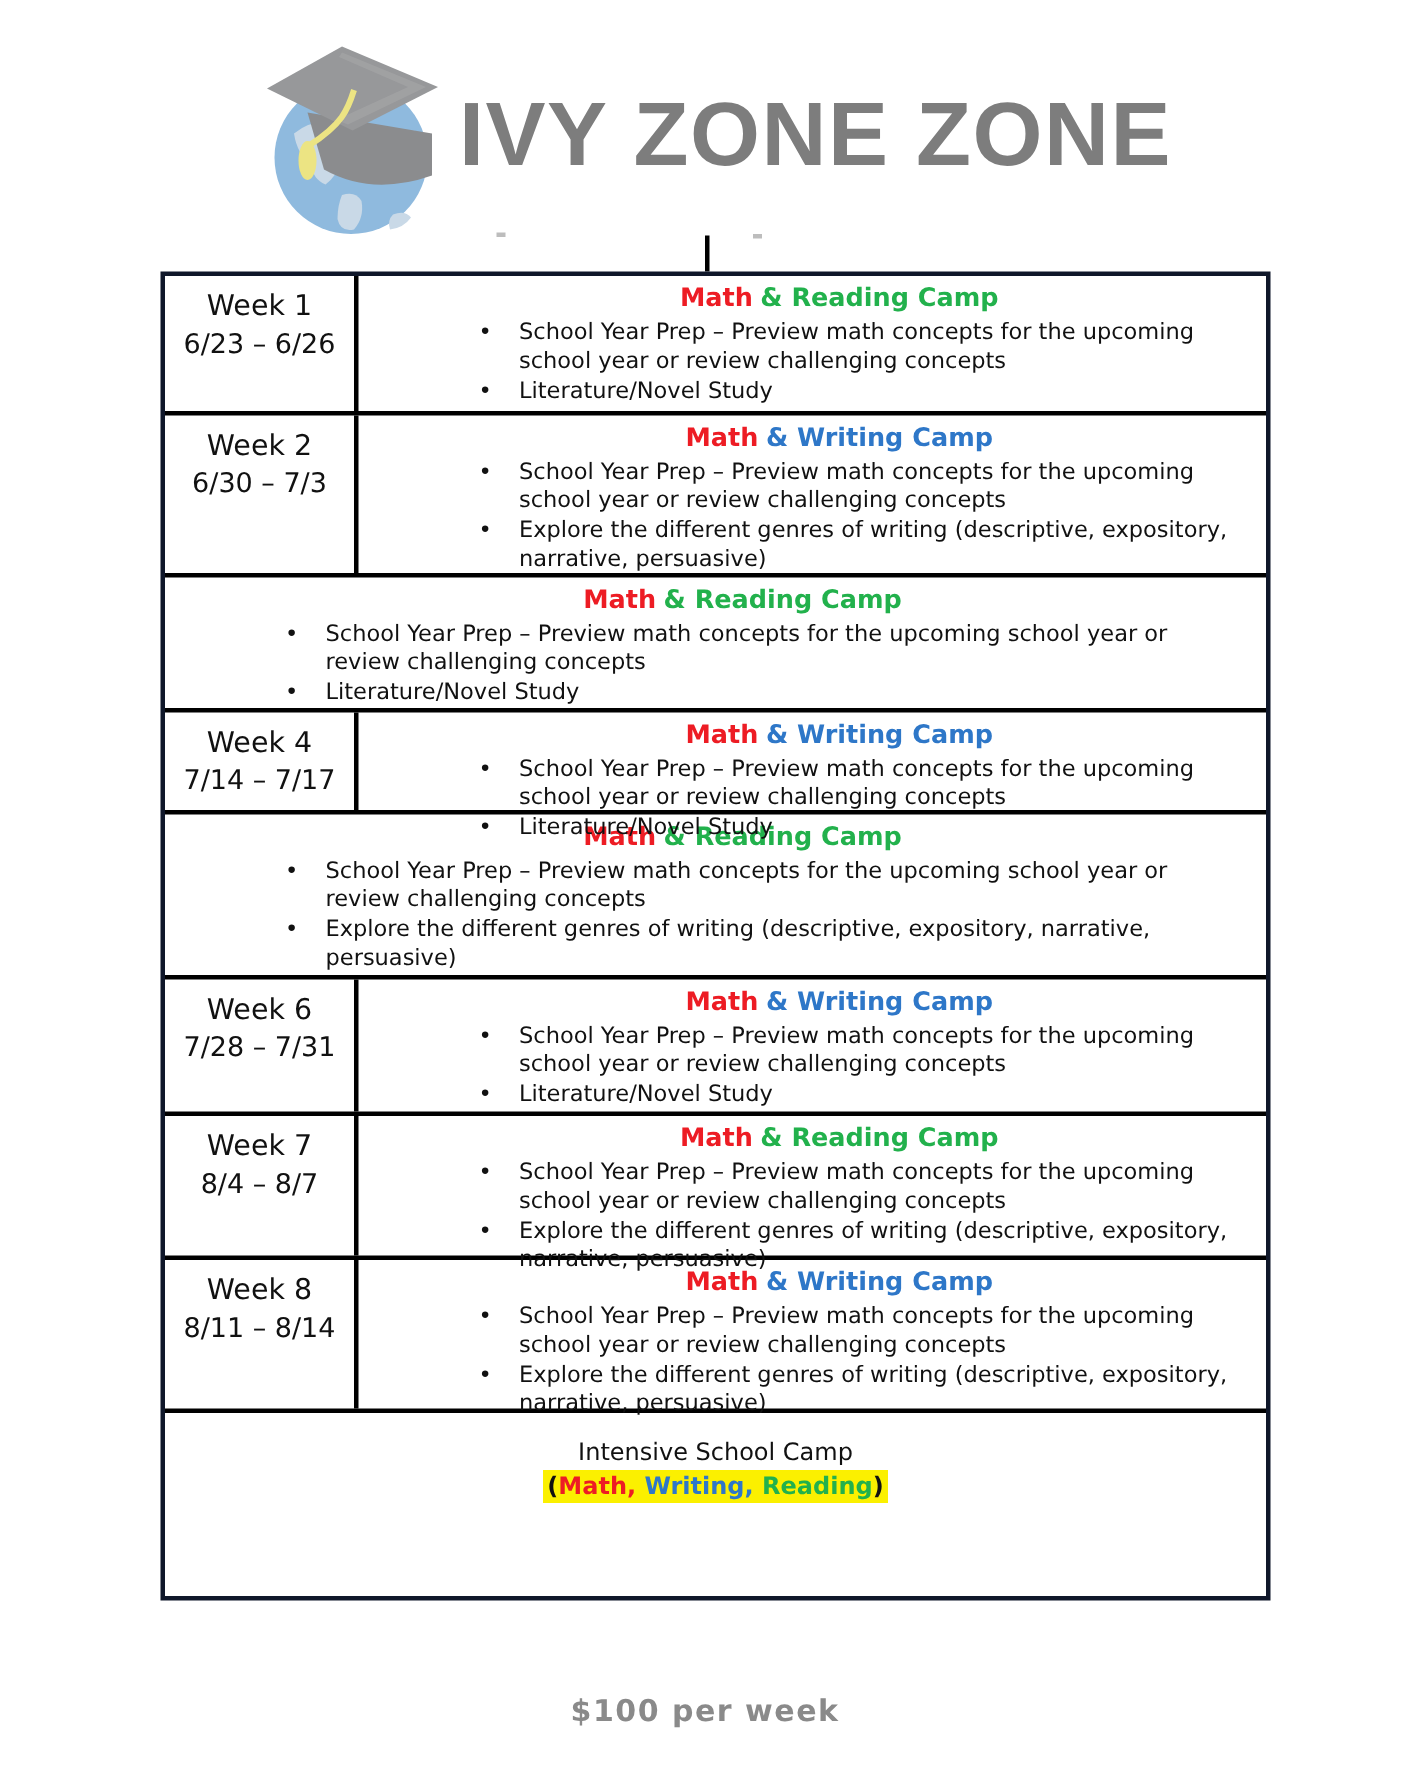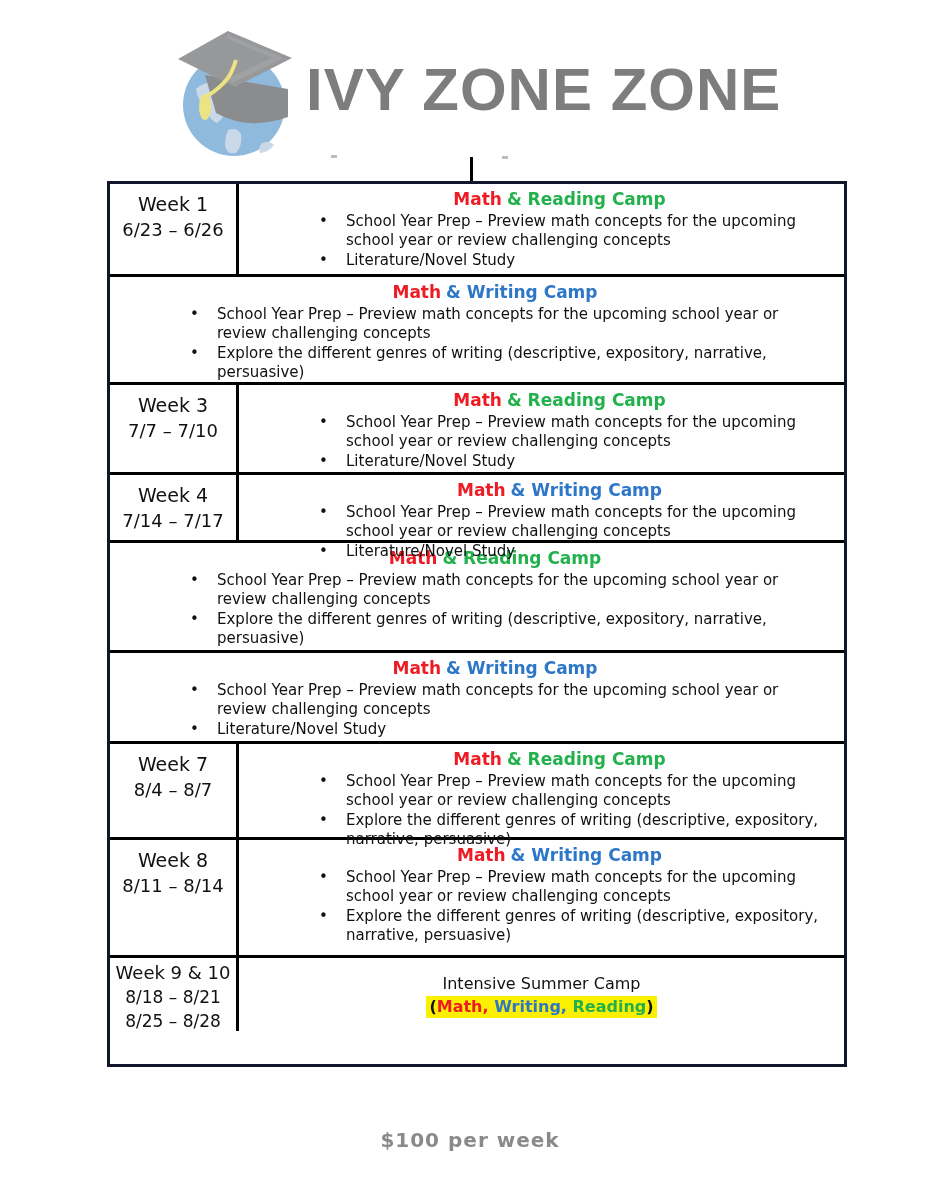--- a/index.html
+++ b/index.html
@@ -104,36 +104,36 @@
         <span class="camp-math" style="color: rgb(237, 28, 36);">Math</span><span class="camp-rest" style="color: rgb(34, 177, 76);">&amp; Reading Camp</span>
       </div>
       <ul class="bullets">
             <li>School Year Prep – Preview math concepts for the upcoming school year or review challenging concepts</li>
             <li>Literature/Novel Study</li>
           </ul>
     </div>
   </div>
 
   <div class="t-row" style="height: 108px;">
+    <div class="cell-left">
+      <div class="week-label">Week 2</div>
+      <div class="week-dates">6/30 – 7/3</div>
+    </div>
     <div class="cell-right">
       <div class="camp-title">
         <span class="camp-math" style="color: rgb(237, 28, 36);">Math</span><span class="camp-rest" style="color: rgb(46, 119, 200);">&amp; Writing Camp</span>
       </div>
       <ul class="bullets">
             <li>School Year Prep – Preview math concepts for the upcoming school year or review challenging concepts</li>
             <li>Explore the different genres of writing (descriptive, expository, narrative, persuasive)</li>
           </ul>
     </div>
   </div>
 
   <div class="t-row" style="height: 90px;">
-    <div class="cell-left">
-      <div class="week-label">Week 3</div>
-      <div class="week-dates">7/7 – 7/10</div>
-    </div>
     <div class="cell-right">
       <div class="camp-title">
         <span class="camp-math" style="color: rgb(237, 28, 36);">Math</span><span class="camp-rest" style="color: rgb(34, 177, 76);">&amp; Reading Camp</span>
       </div>
       <ul class="bullets">
             <li>School Year Prep – Preview math concepts for the upcoming school year or review challenging concepts</li>
             <li>Literature/Novel Study</li>
           </ul>
     </div>
   </div>
@@ -160,20 +160,24 @@
         <span class="camp-math" style="color: rgb(237, 28, 36);">Math</span><span class="camp-rest" style="color: rgb(34, 177, 76);">&amp; Reading Camp</span>
       </div>
       <ul class="bullets">
             <li>School Year Prep – Preview math concepts for the upcoming school year or review challenging concepts</li>
             <li>Explore the different genres of writing (descriptive, expository, narrative, persuasive)</li>
           </ul>
     </div>
   </div>
 
   <div class="t-row" style="height: 91px;">
+    <div class="cell-left">
+      <div class="week-label">Week 6</div>
+      <div class="week-dates">7/28 – 7/31</div>
+    </div>
     <div class="cell-right">
       <div class="camp-title">
         <span class="camp-math" style="color: rgb(237, 28, 36);">Math</span><span class="camp-rest" style="color: rgb(46, 119, 200);">&amp; Writing Camp</span>
       </div>
       <ul class="bullets">
             <li>School Year Prep – Preview math concepts for the upcoming school year or review challenging concepts</li>
             <li>Literature/Novel Study</li>
           </ul>
     </div>
   </div>
@@ -187,44 +191,39 @@
       <div class="camp-title">
         <span class="camp-math" style="color: rgb(237, 28, 36);">Math</span><span class="camp-rest" style="color: rgb(34, 177, 76);">&amp; Reading Camp</span>
       </div>
       <ul class="bullets">
             <li>School Year Prep – Preview math concepts for the upcoming school year or review challenging concepts</li>
             <li>Explore the different genres of writing (descriptive, expository, narrative, persuasive)</li>
           </ul>
     </div>
   </div>
 
-  <div class="t-row" style="height: 118px;">
+  <div class="t-row" style="height: 102px;">
     <div class="cell-left">
       <div class="week-label">Week 8</div>
       <div class="week-dates">8/11 – 8/14</div>
     </div>
     <div class="cell-right">
       <div class="camp-title">
         <span class="camp-math" style="color: rgb(237, 28, 36);">Math</span><span class="camp-rest" style="color: rgb(46, 119, 200);">&amp; Writing Camp</span>
       </div>
       <ul class="bullets">
             <li>School Year Prep – Preview math concepts for the upcoming school year or review challenging concepts</li>
             <li>Explore the different genres of writing (descriptive, expository, narrative, persuasive)</li>
           </ul>
     </div>
   </div>
 </div>
 
   
   <div class="t-row final" style="height:73px">
-    <div class="cell-left">
-      <div class="week-label">Week 9 &amp; 10</div>
-      <div class="week-dates">8/18 – 8/21</div>
-      <div class="week-dates">8/25 – 8/28</div>
-    </div>
     <div class="final-cell">
-      <div class="intensive-line">Intensive Summer Camp</div>
+      <div class="intensive-line">Intensive School Camp</div>
       <div class="highlight-line" id="highlight-line"><span style="color: rgb(17, 17, 17); white-space: pre;">(</span><span style="color: rgb(237, 28, 36); white-space: pre;">Math</span><span style="color: rgb(237, 28, 36); white-space: pre;">, </span><span style="color: rgb(46, 119, 200); white-space: pre;">Writing</span><span style="color: rgb(46, 119, 200); white-space: pre;">, </span><span style="color: rgb(34, 177, 76); white-space: pre;">Reading</span><span style="color: rgb(17, 17, 17); white-space: pre;">)</span></div>
     </div>
   </div>
 </div>
 
 <div class="footer-price">$100 per week</div>
 
 </body></html>

